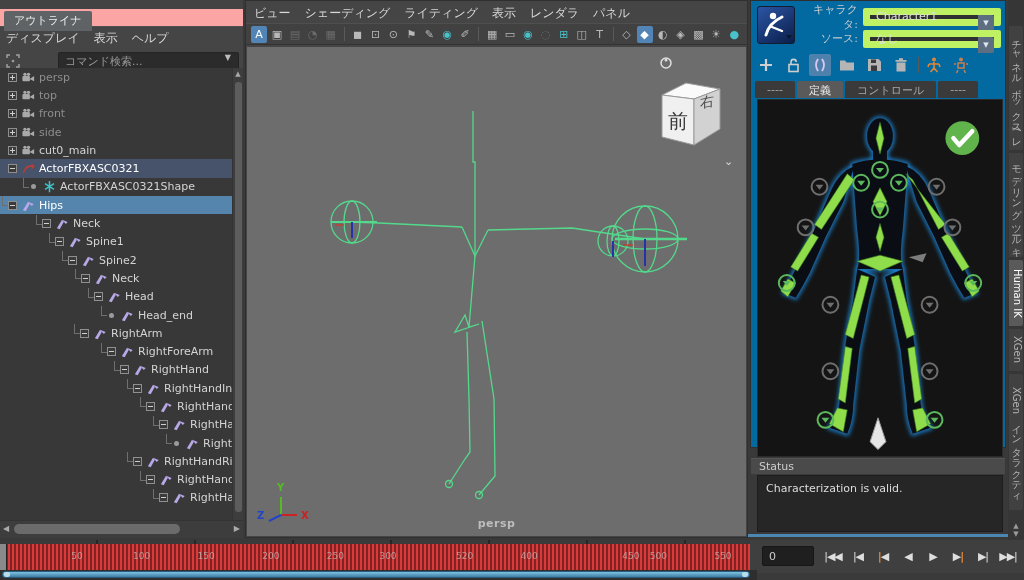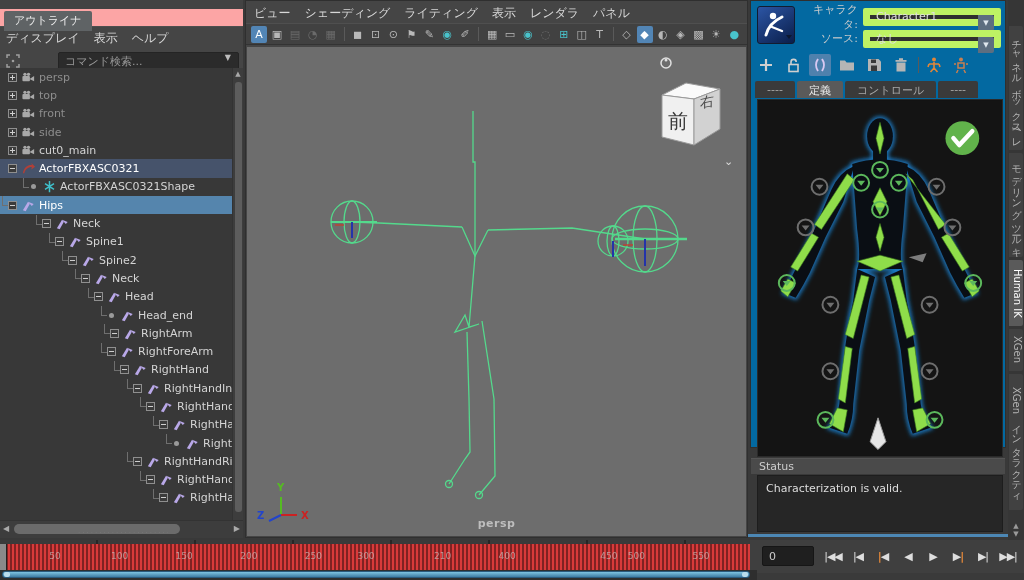--- a/index.html
+++ b/index.html
@@ -78,21 +78,21 @@
   
   #rstrip { position:absolute; left:1008px; top:0; width:16px; height:540px; background:#363636; }
   .rtab { position:absolute; left:1px; width:14px; background:#414141; color:#b3b3b3; font-size:10px; writing-mode:vertical-rl; text-align:center; border-radius:0 2px 2px 0; padding:4px 0; overflow:hidden; }
   .rtab.active { background:#5a5a5a; color:#ffffff; }
   #rstrip .scrollarrs { position:absolute; left:3px; top:522px; color:#9a9a9a; font-size:7px; line-height:8px; text-align:center; width:10px; }
 
   
   #tl-tickstrip { position:absolute; left:0; top:540px; width:757px; height:4px; background:#3a3a3a;
      background-image:repeating-linear-gradient(90deg, transparent 0 96px, #262626 96px 98px); }
   #tl-red { position:absolute; left:0; top:544px; width:750px; height:26px; background:repeating-linear-gradient(90deg,#d93a3a 0 2px,#802222 2px 4px); overflow:hidden; }
-  .tl-num { position:absolute; top:7px; color:#c9c9c9; opacity:.65; font-size:9px; transform:translateX(-50%); }
+  .tl-num { position:absolute; top:7px; color:#c9c9c9; opacity:.65; font-size:9px; transform:translateX(-50%);padding-left:44px; }
   #tl-marker { position:absolute; left:0; top:0; width:7px; height:26px; background:#8a8a8a; border-right:1px solid #222; }
   #tl-right { position:absolute; left:750px; top:540px; width:274px; height:33px; background:#3f3f3f; }
   #frame-field { position:absolute; left:12px; top:6px; width:52px; height:20px; background:#1f1f1f; border:1px solid #161616; border-radius:2px; color:#cccccc; font-size:11px; padding-left:6px; }
   #pb-buttons { position:absolute; left:72px; top:4px; height:24px; display:flex; align-items:center; }
   .pb-btn { position:relative; min-width:22px; height:20px; margin-right:3px; color:#dedede; font-size:11px; display:flex; align-items:center; justify-content:center; letter-spacing:-1px; }
   .pb-btn .ob { color:#e08639; font-weight:bold; }
   #rangeslider { position:absolute; left:0; top:570px; width:757px; height:10px; background:#2e2e2e; }
   #range-bar { position:absolute; left:2px; top:1px; width:748px; height:7px; border-radius:3px; background:linear-gradient(180deg,#7fc4e2,#3e7ca3); border:1px solid #2a5a7d; }
   #range-bar .cap { position:absolute; top:0; width:6px; height:5px; background:#b9dcec; border-radius:2px; }
   #rs-right { position:absolute; left:757px; top:573px; width:267px; height:7px; background:#3a3a3a; }
@@ -237,21 +237,21 @@
         </div>
         <div class="trow" style="padding-left: 99px;">
           <span class="elbow"></span>
           <span class="dot"></span>
           <span class="ticon"><svg viewBox="0 0 16 16" width="15" height="15">
               <path d="M2 13 L7.5 4 L9.5 6 L5 14 Z" fill="#b9a8e8"></path>
               <path d="M7.5 4 L13.5 6.5 L11.5 8.5 Z" fill="#b9a8e8"></path>
             </svg></span>
           <span class="tlabel">Head_end</span>
         </div>
-        <div class="trow" style="padding-left: 102px;">
+        <div class="trow" style="padding-left: 72px;">
           <span class="elbow"></span>
           <span class="tgl minus"></span>
           <span class="ticon"><svg viewBox="0 0 16 16" width="15" height="15">
               <path d="M2 13 L7.5 4 L9.5 6 L5 14 Z" fill="#b9a8e8"></path>
               <path d="M7.5 4 L13.5 6.5 L11.5 8.5 Z" fill="#b9a8e8"></path>
             </svg></span>
           <span class="tlabel">RightArm</span>
         </div>
         <div class="trow" style="padding-left: 99px;">
           <span class="elbow"></span>
@@ -647,21 +647,21 @@
 
   <div id="tl-tickstrip"></div>
   <div id="tl-red">
     <div id="tl-marker"></div>
   <span class="tl-num" style="left: 55px;">50</span>
       <span class="tl-num" style="left: 119.6px; text-align: right;">100</span>
       <span class="tl-num" style="left: 184.2px;">150</span>
       <span class="tl-num" style="left: 248.8px;">200</span>
       <span class="tl-num" style="left: 313.4px;">250</span>
       <span class="tl-num" style="left: 366px;">300</span>
-      <span class="tl-num" style="left: 442.6px;">210</span>
+      <span class="tl-num" style="left: 442.6px;">520</span>
       <span class="tl-num" style="left: 507.2px;">400</span>
       <span class="tl-num" style="left: 571.8px; margin-left: 37px;">450</span>
       <span class="tl-num" style="left: 636.4px;">500</span>
       <span class="tl-num" style="left: 701px;">550</span>
     </div>
   <div id="tl-right">
     <input id="frame-field" value="0" style="">
     <div id="pb-buttons">
         <span class="pb-btn">|◀◀</span>
         <span class="pb-btn">|◀</span>

